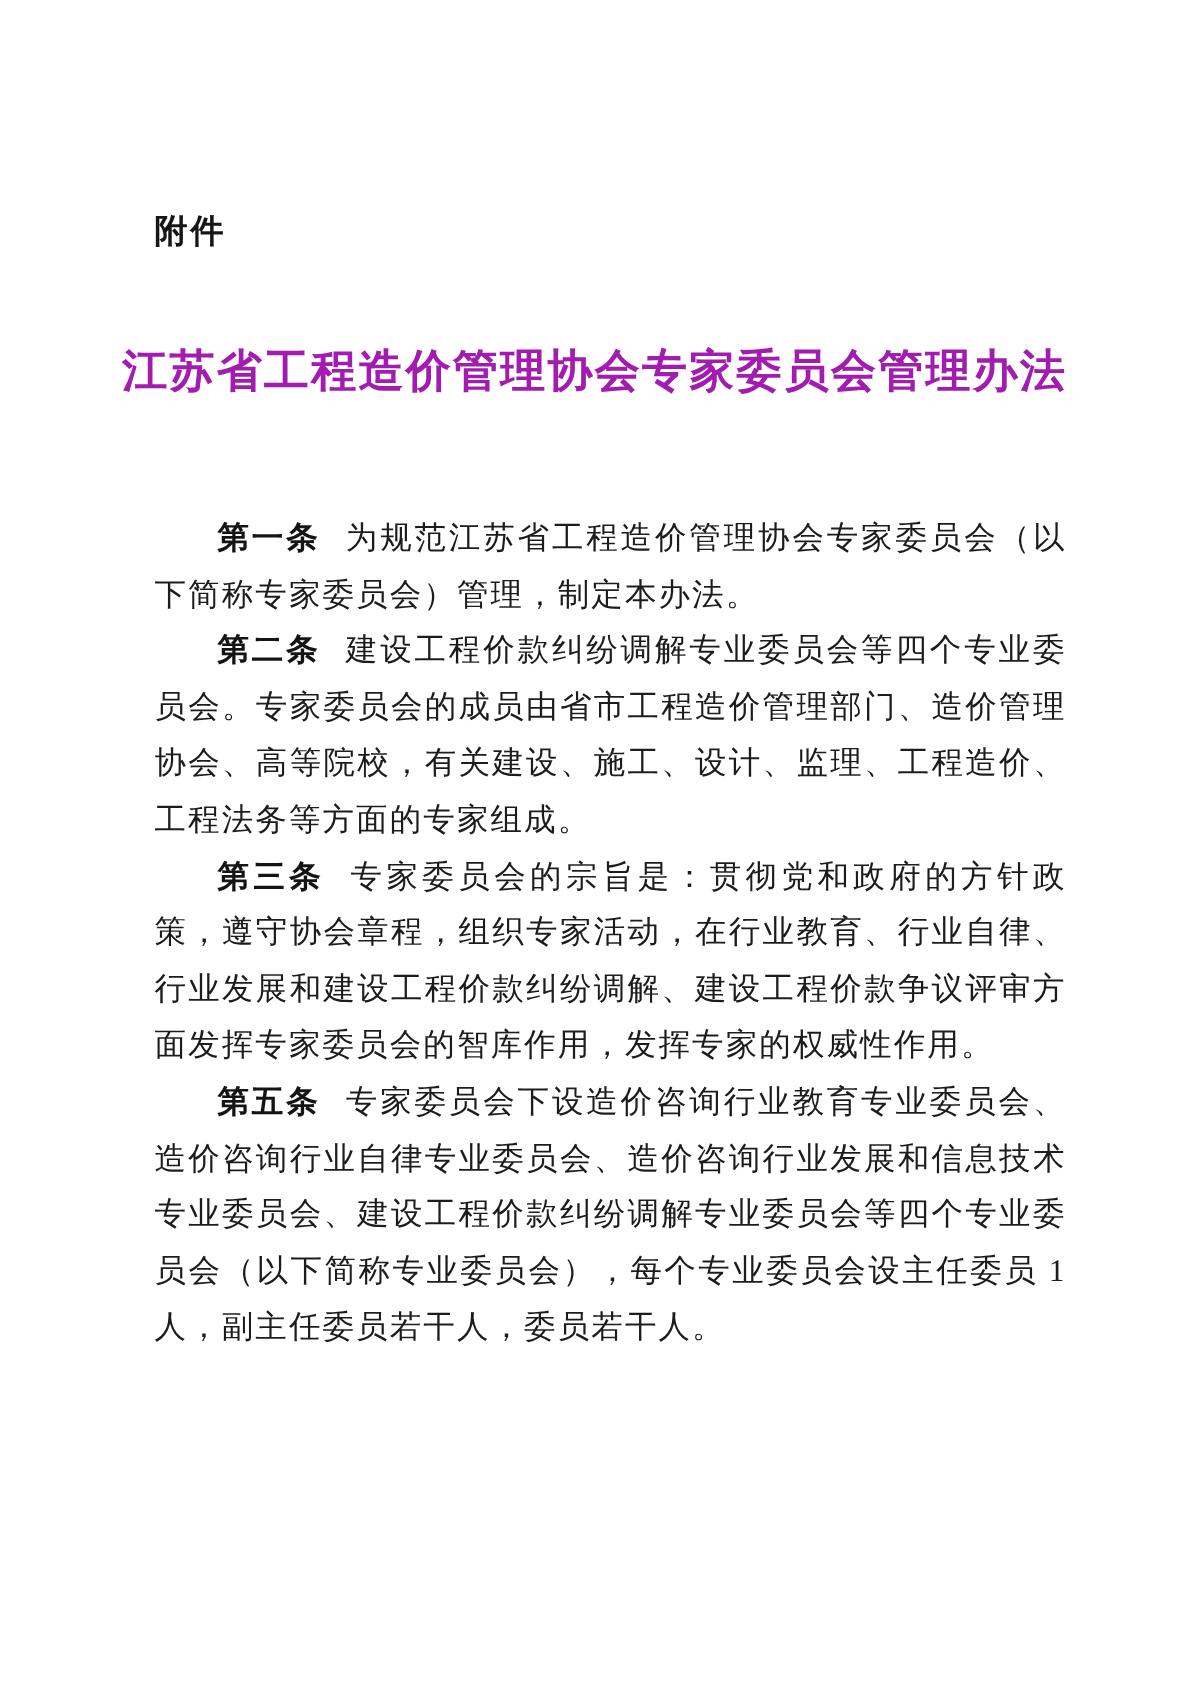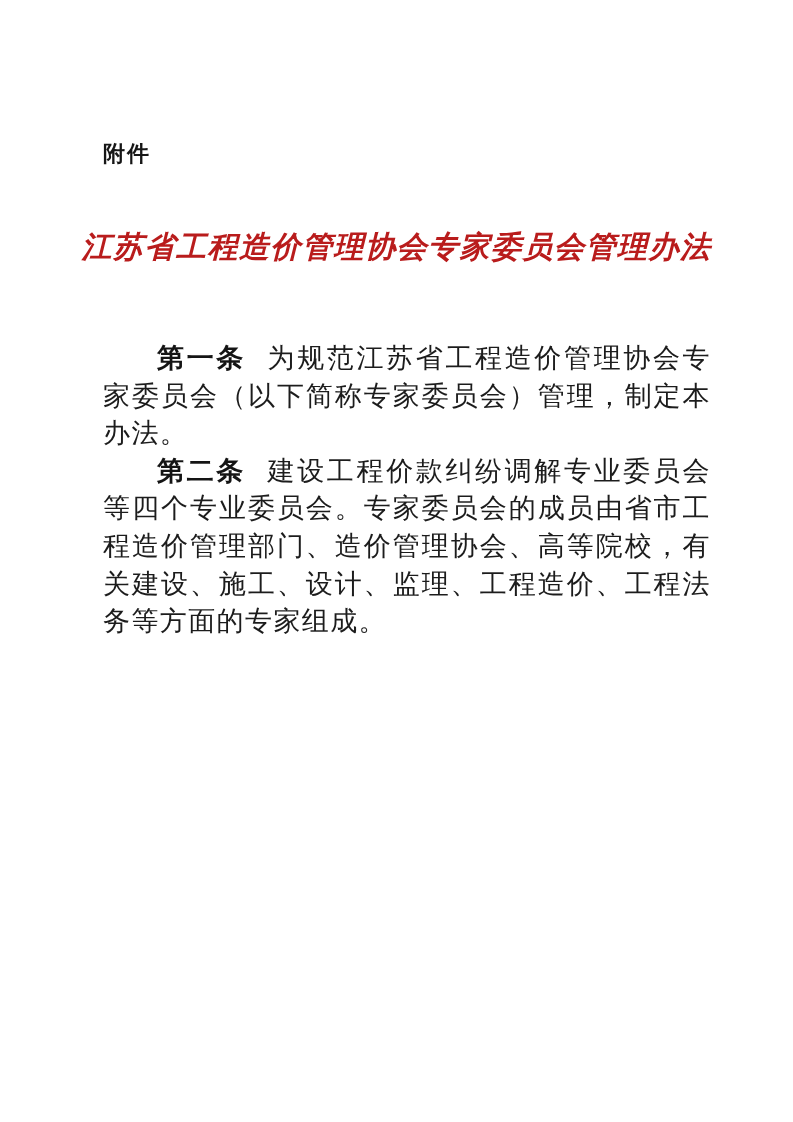--- a/index.html
+++ b/index.html
@@ -28,29 +28,28 @@
   }
   .doc-title {
     position: absolute;
     left: 0;
     top: 227px;
     width: 100%;
     text-align: center;
     font-size: 30px;
     font-weight: bold;
     letter-spacing: 1.5px;
-    color: #b91c1c;
-    font-style: italic;
+    color: #a21caf;
   }
   .doc-body {
     position: absolute;
     left: 103px;
     top: 340px;
     width: 608px;
-    font-size: 27px;
+    font-size: 21px;
     line-height: 37.6px;
     letter-spacing: 1.4px;
     text-align: justify;
     text-justify: inter-character;
     word-break: break-all;
     color: #1c1c1c;
   }
   .doc-body p {
     margin: 0;
     padding: 0;
@@ -78,20 +77,22 @@
   <div class="attachment-label">附件</div>
 
   <div class="doc-title">江苏省工程造价管理协会专家委员会管理办法</div>
 
   <div class="doc-body">
 
     <p><span class="art-num">第一条</span><span>为规范江苏省工程造价管理协会专家委员会（以下简称专家委员会）管理，制定本办法。</span></p>
 
     <p><span class="art-num">第二条</span><span>建设工程价款纠纷调解专业委员会等四个专业委员会。专家委员会的成员由省市工程造价管理部门、造价管理协会、高等院校，有关建设、施工、设计、监理、工程造价、工程法务等方面的专家组成。</span></p>
 
+    <p><span class="art-num">第三条</span><span>专家委员会的宗旨是：贯彻党和政府的方针政策，遵守协会章程，组织专家活动，在行业教育、行业自律、行业发展和建设工程价款纠纷调解、建设工程价款争议评审方面发挥专家委员会的智库作用，发挥专家的权威性作用。</span></p>
 
 
+    <p><span class="art-num">第五条</span><span>专家委员会下设造价咨询行业教育专业委员会、造价咨询行业自律专业委员会、造价咨询行业发展和信息技术专业委员会、建设工程价款纠纷调解专业委员会等四个专业委员会（以下简称专业委员会），每个专业委员会设主任委员 1 人，副主任委员若干人，委员若干人。</span></p>
 
   </div>
 
   <div class="page-footer">— 2 —</div>
 
 </div>
 
 </body></html>

